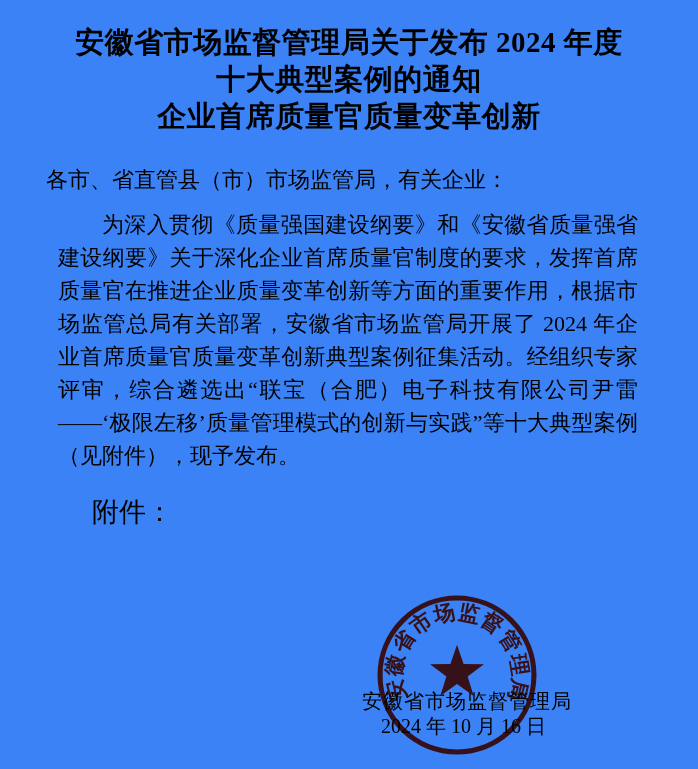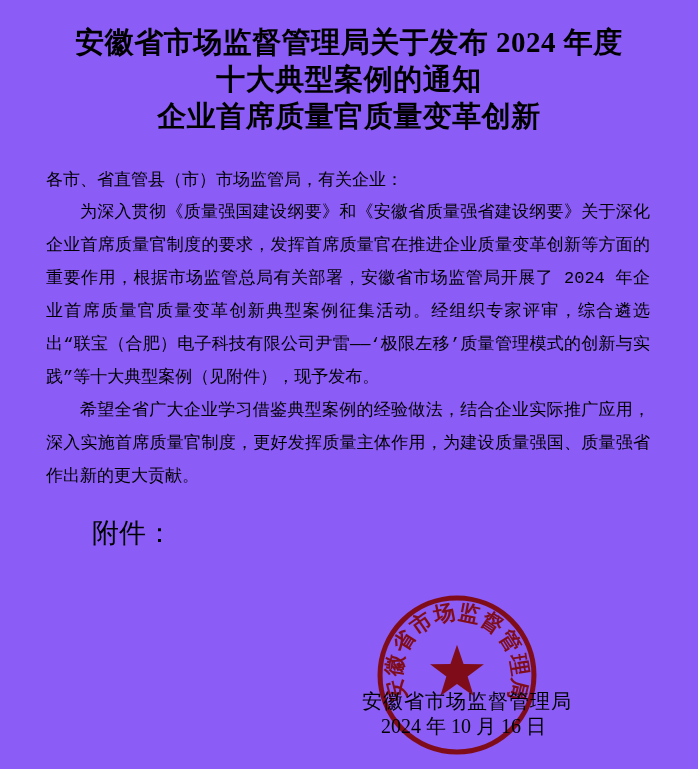--- a/index.html
+++ b/index.html
@@ -6,46 +6,45 @@
     margin: 0;
     padding: 0;
     background: #ffffff;
     color: #000000;
     font-family: "Liberation Serif", "DejaVu Serif", serif;
   }
   .page {
     position: relative;
     width: 698px;
     height: 769px;
-    background: #8b5cf6;
+    background: #3b82f6;
     overflow: hidden;
   }
   .title {
     margin: 24px 28px 0 28px;
     text-align: center;
     font-size: 29px;
     line-height: 37px;
     font-weight: bold;
     letter-spacing: 0.5px;
   }
   .title .tline { display: block; }
   .doc-body {
     margin: 0 48px 0 46px;
-    font-size: 17px;
+    font-size: 22px;
     line-height: 33px;
     text-align: justify;
     text-justify: inter-character;
   }
   .salutation {
     margin: 28px 0 0 0;
   }
   .para {
-    margin: 0;
+    margin: 12px;
     text-indent: 2em;
-    font-family: Liberation Mono, monospace;
   }
   .attachment {
     display: flex;
     align-items: flex-start;
     margin: 24px 48px 0 92px;
     font-size: 27px;
     line-height: 33px;
   }
   .att-label { white-space: nowrap; }
   .att-text { width: 516px; }
@@ -88,21 +87,20 @@
 
   <h1 class="title">
     <span class="tline">安徽省市场监督管理局关于发布 2024 年度</span>
     <span class="tline">十大典型案例的通知</span>
     <span class="tline">企业首席质量官质量变革创新</span>
   </h1>
 
   <section class="doc-body">
     <p class="salutation">各市、省直管县（市）市场监管局，有关企业：</p>
     <p class="para">为深入贯彻《质量强国建设纲要》和《安徽省质量强省建设纲要》关于深化企业首席质量官制度的要求，发挥首席质量官在推进企业质量变革创新等方面的重要作用，根据市场监管总局有关部署，安徽省市场监管局开展了 2024 年企业首席质量官质量变革创新典型案例征集活动。经组织专家评审，综合遴选出“联宝（合肥）电子科技有限公司尹雷——‘极限左移’质量管理模式的创新与实践”等十大典型案例（见附件），现予发布。</p>
-    <p class="para">希望全省广大企业学习借鉴典型案例的经验做法，结合企业实际推广应用，深入实施首席质量官制度，更好发挥质量主体作用，为建设质量强国、质量强省作出新的更大贡献。</p>
   </section>
 
   <div class="attachment">
     <span class="att-label">附件：</span>
   </div>
 
   <div class="signature">安徽省市场监督管理局</div>
   <div class="date">2024 年 10 月 16 日</div>
 
   <svg class="seal" viewBox="0 0 160 160" aria-hidden="true">

